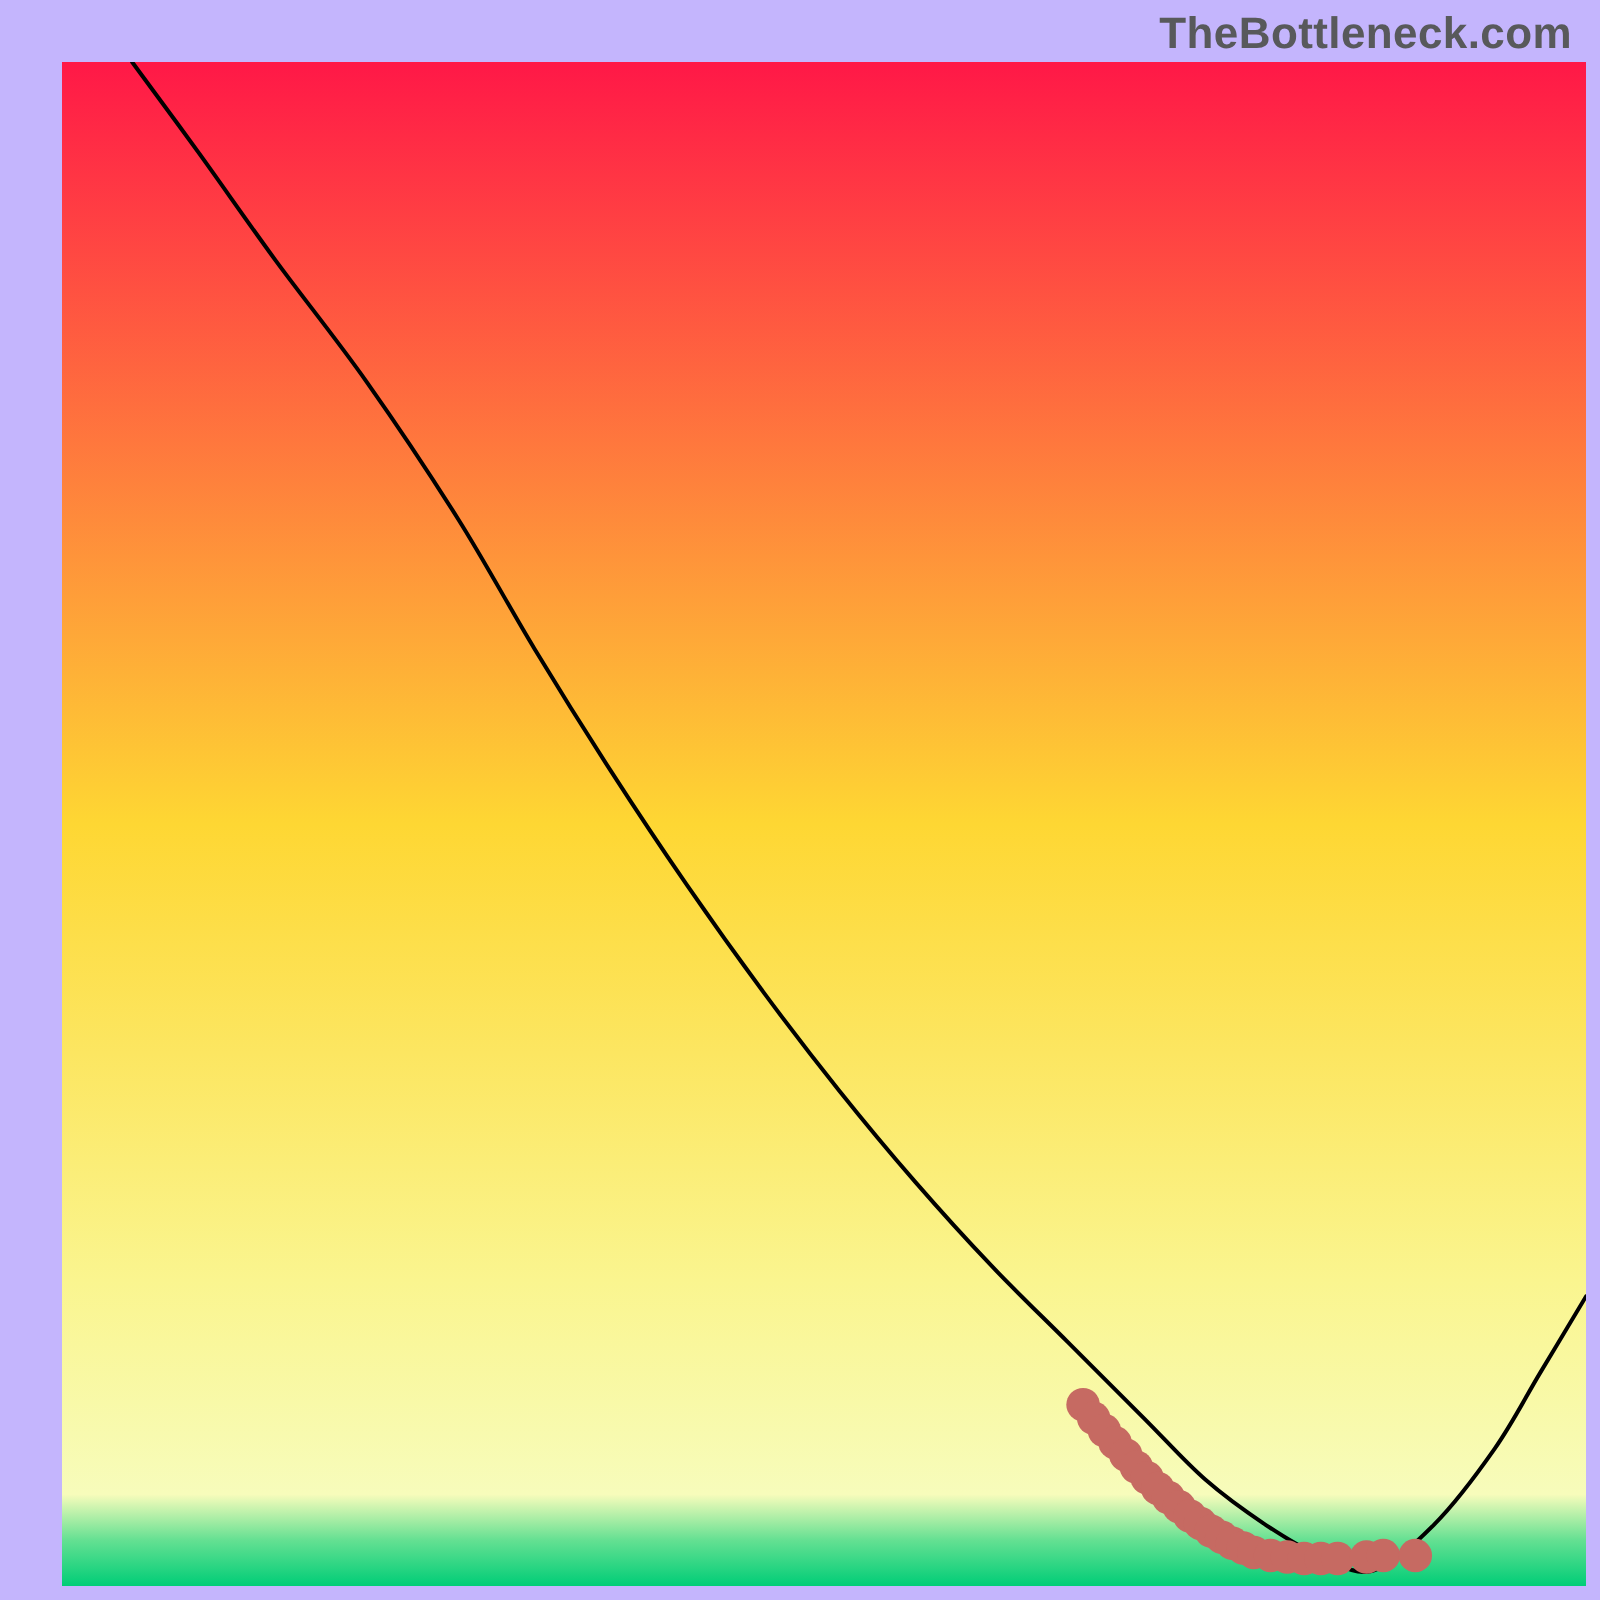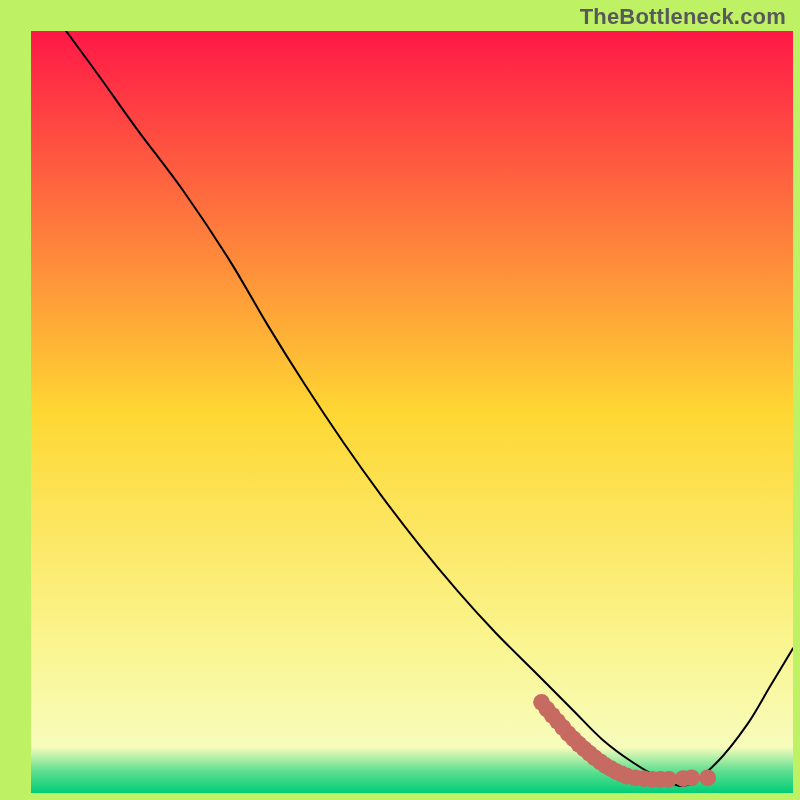--- a/index.html
+++ b/index.html
@@ -7,21 +7,21 @@
     padding: 0;
     width: 800px;
     height: 800px;
     background: #ffffff;
     overflow: hidden;
     font-family: Arial, Helvetica, sans-serif;
   }
   .outer {
     width: 800px;
     height: 800px;
-    background: #bef264;
+    background: #c4b5fd;
     position: relative;
   }
   .watermark {
     position: absolute;
     top: 4px;
     right: 14px;
     color: #58595b;
     font-size: 22px;
     font-weight: 600;
     letter-spacing: 0.2px;

